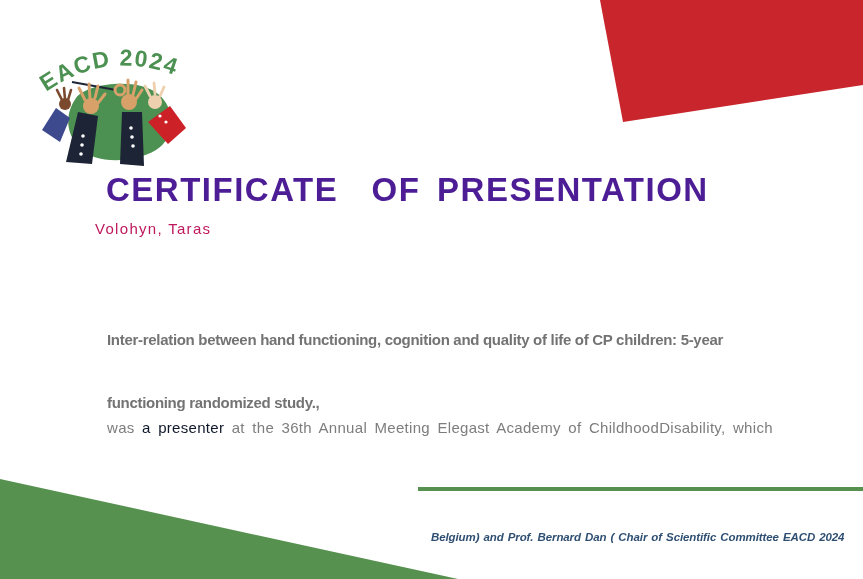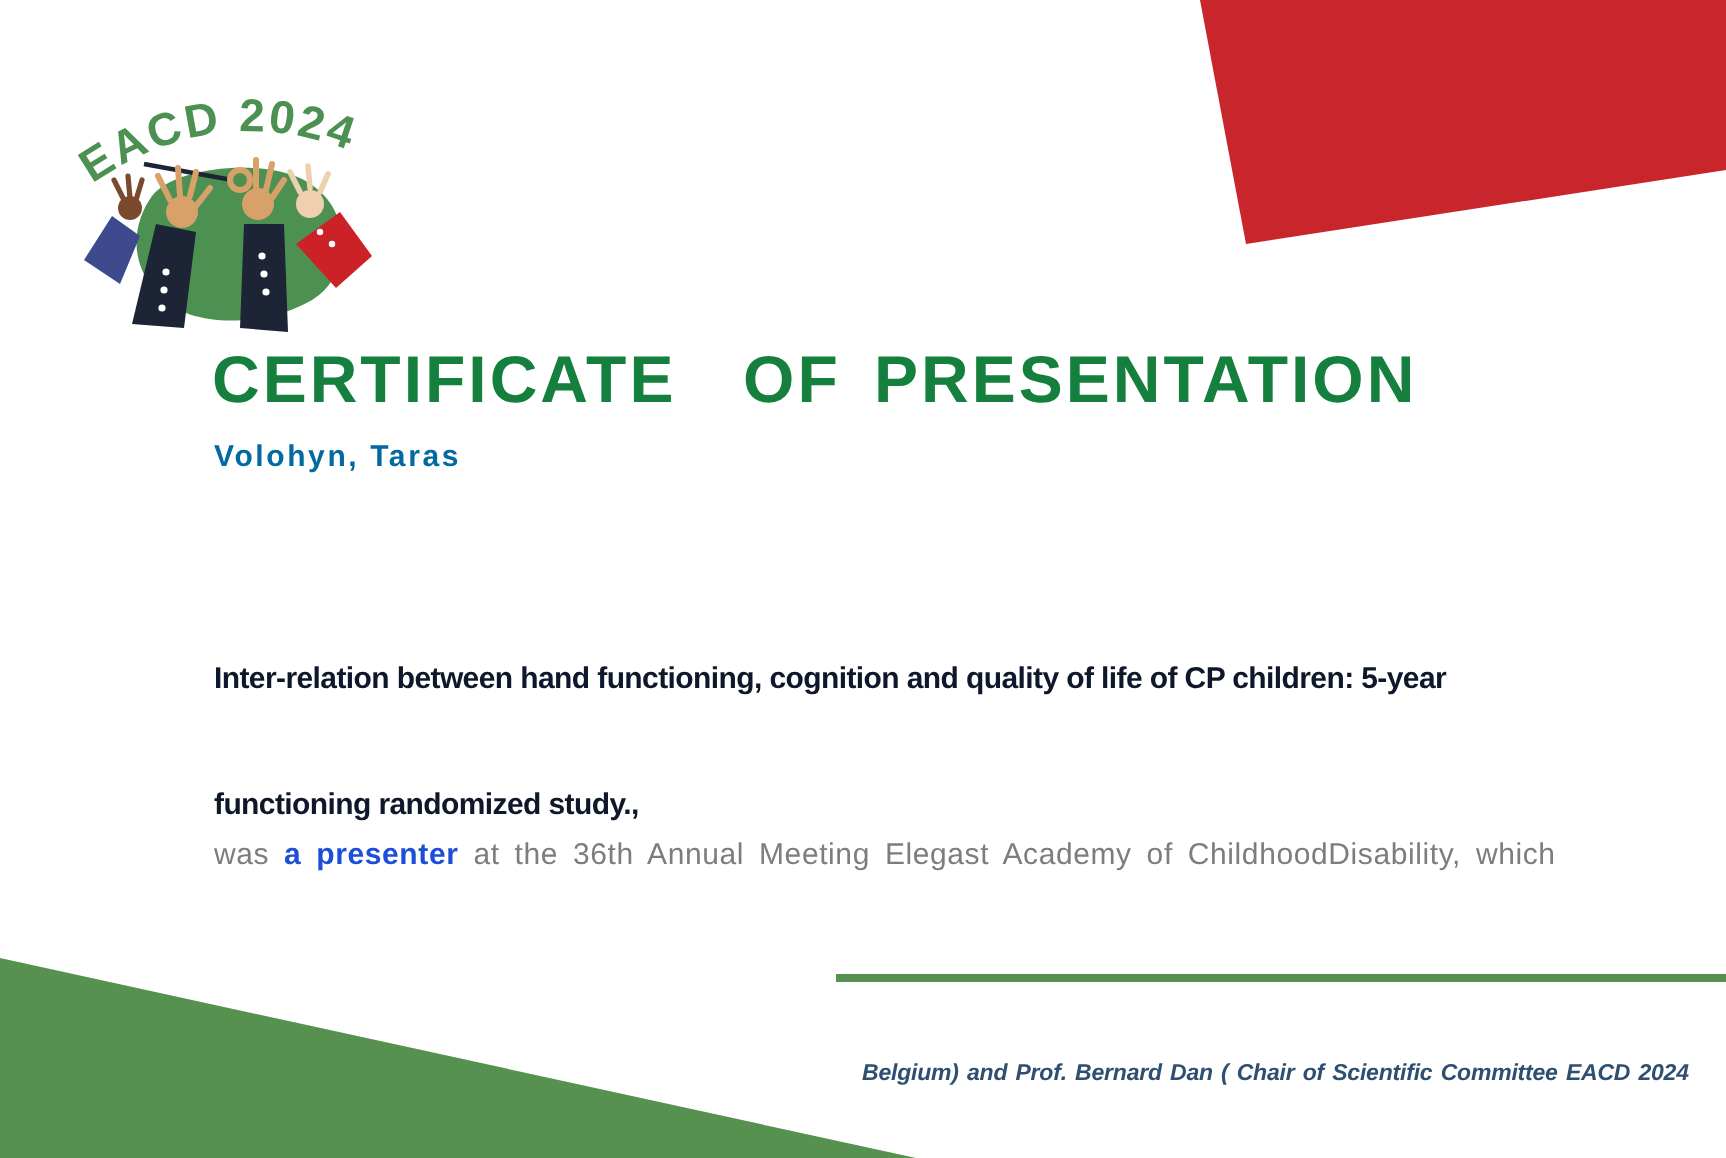--- a/index.html
+++ b/index.html
@@ -36,61 +36,61 @@
   .logo { position: absolute; left: 36px; top: 24px; }
 
   
   .cert-title {
     position: absolute;
     left: 106px; top: 171px;
     font-size: 33px;
     font-weight: 700;
     letter-spacing: 1.5px;
     word-spacing: 6px;
-    color: #15803d;
+    color: #4c1d95;
     white-space: pre;
   }
 
   
   .presenter-name, .presenter-affiliation {
     position: absolute;
-    left: 107px;
+    left: 95px;
     font-size: 15px;
-    font-weight: 700;
+    font-weight: 400;
     letter-spacing: 1.3px;
-    color: #0369a1;
+    color: #be185d;
     white-space: pre;
   }
   .presenter-name { top: 220px; }
   .presenter-affiliation { top: 244px; }
 
   
   .abstract {
     position: absolute;
     left: 107px; top: 287px;
-    color: #0f172a;
+    color: #737373;
     font-size: 15px;
     font-weight: 700;
     letter-spacing: -0.3px;
     line-height: 21px;
     white-space: pre;
   }
 
   
   .statement {
     position: absolute;
     left: 107px; top: 358px;
     color: #7d7d7d;
     font-size: 15px;
     letter-spacing: 0.3px;
     word-spacing: 3px;
     line-height: 28px;
     white-space: pre;
   }
-  .statement .bold { font-weight: 700; color: #1d4ed8; }
+  .statement .bold { font-weight: 400; color: #0f172a; }
 
   
   .signature {
     position: absolute;
     left: 431px; top: 497px;
     color: #2f4f72;
     font-size: 11.5px;
     font-style: italic;
     font-weight: 700;
     letter-spacing: -0.1px;

